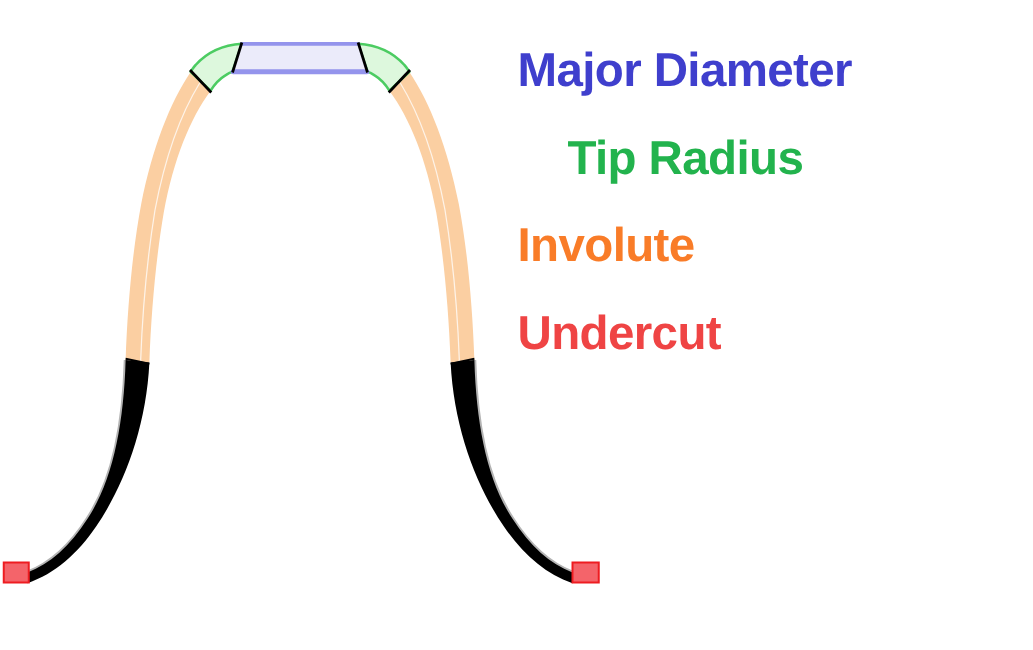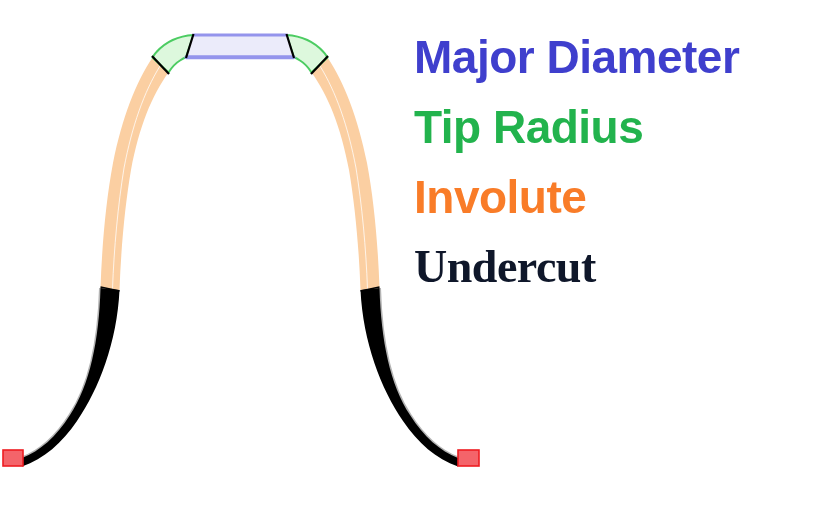--- a/index.html
+++ b/index.html
@@ -28,21 +28,21 @@
     top: 22px;
     width: 412px;
     height: 370px;
     display: flex;
     flex-direction: column;
     justify-content: flex-start;
   }
   .legend-entry {
     font-family: "Liberation Sans", sans-serif;
     font-weight: bold;
-    font-size: 46px;
+    font-size: 38px;
     line-height: 70px;
     letter-spacing: -0.5px;
     white-space: nowrap;
   }
 </style>
 </head>
 <body>
 
 <div id="page">
 
@@ -118,24 +118,24 @@
 
       <rect id="minor-diameter-left" x="3" y="450" width="20" height="16" fill="#f4646a" stroke="#ee1c21" stroke-width="1.6"></rect>
       <rect id="minor-diameter-right" x="458" y="450" width="21" height="16" fill="#f4646a" stroke="#ee1c21" stroke-width="1.6"></rect>
     </svg>
   </div>
 
   <div id="legend">
     <div class="legend-entry" style="color: rgb(63, 63, 205);">
       <span>Major Diameter</span>
     </div>
-    <div class="legend-entry" style="color: rgb(34, 179, 77);">
+    <div class="legend-entry" style="color: rgb(34, 179, 77); margin-left: 40px;">
       <span>Tip Radius</span>
     </div>
     <div class="legend-entry" style="color: rgb(249, 124, 40);">
       <span>Involute</span>
     </div>
-    <div class="legend-entry" style="color: #0f172a; font-family: Liberation Serif, serif;">
+    <div class="legend-entry" style="color: #ef4444;">
       <span>Undercut</span>
     </div>
   </div>
 
 </div>
 
 </body></html>

